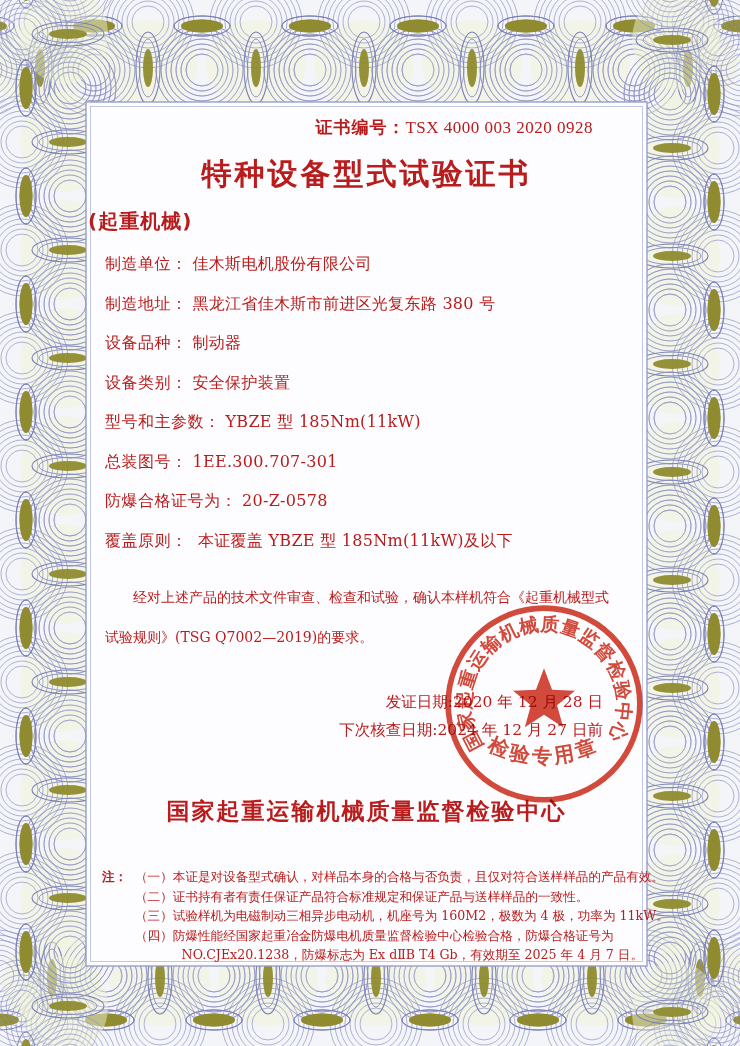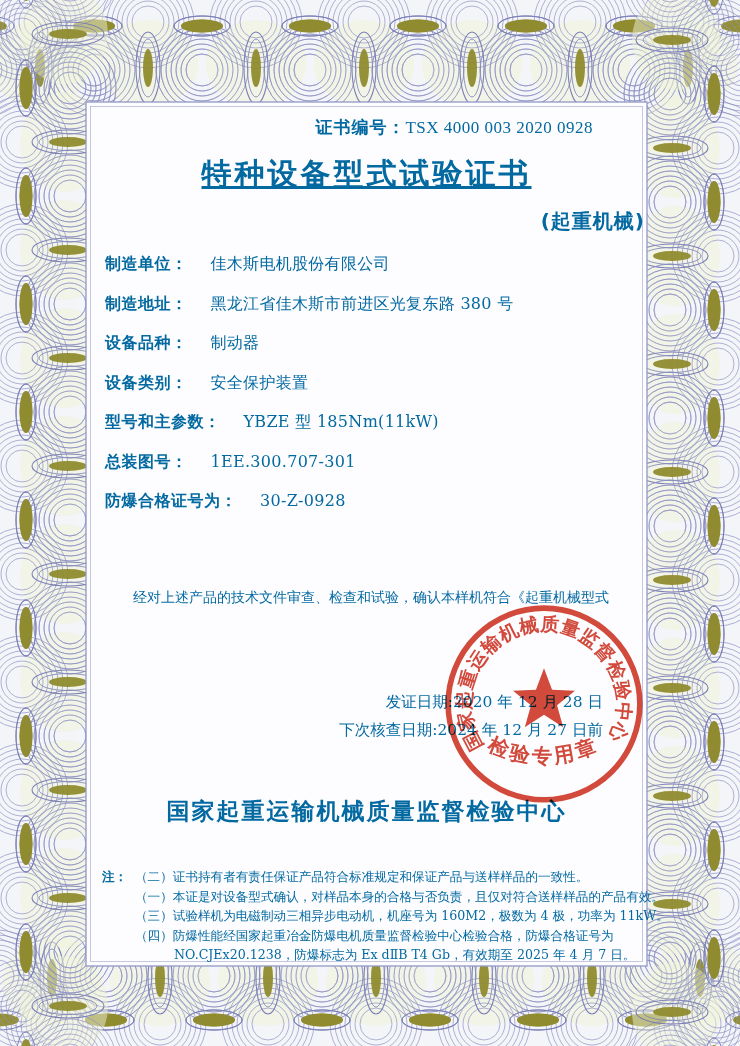--- a/index.html
+++ b/index.html
@@ -1,45 +1,45 @@
 <!DOCTYPE html>
 <html><head>
 <meta charset="utf-8">
 <style>
   html,body{margin:0;padding:0;background:#e8e8ec;}
   .page{position:relative;width:740px;height:1046px;margin:0 auto;overflow:hidden;
-        font-family:"DejaVu Serif","Liberation Serif",serif;color:#0369a1;background:#f4f5f9;}
+        font-family:"DejaVu Serif","Liberation Serif",serif;color:#b91c1c;background:#f4f5f9;}
   .bg{position:absolute;left:0;top:0;z-index:0;}
   .content{position:absolute;left:88px;top:104px;width:557px;height:862px;z-index:2;}
   .cert-no{position:absolute;top:12px;right:52px;font-size:17px;white-space:nowrap;}
   .cert-no .lbl{font-weight:600;letter-spacing:1px;}
   .cert-no .val{font-family:"Liberation Serif",serif;letter-spacing:.5px;}
   .title{position:absolute;top:50px;left:0;width:100%;text-align:center;
          font-family:"DejaVu Sans","Liberation Sans",sans-serif;font-weight:bold;
-         font-size:30px;letter-spacing:3px;text-decoration:underline;}
-  .subtitle{position:absolute;top:104px;left:0;width:100%;text-align:right;
+         font-size:30px;letter-spacing:3px;}
+  .subtitle{position:absolute;top:104px;left:0;width:100%;text-align:left;
             font-family:"DejaVu Sans","Liberation Sans",sans-serif;font-weight:bold;
             font-size:20px;letter-spacing:1px;}
   .fields{position:absolute;top:150px;left:17px;right:8px;}
   .field{height:39.5px;font-size:16px;white-space:nowrap;}
-  .field .lbl{font-weight:700;letter-spacing:.5px;}
-  .field .val{margin-left:23px;letter-spacing:.3px;}
+  .field .lbl{font-weight:400;letter-spacing:.5px;}
+  .field .val{margin-left:5px;letter-spacing:.3px;}
   .statement{position:absolute;top:473px;left:17px;right:10px;font-size:14px;line-height:40px;}
   .statement .l1{text-indent:2em;white-space:nowrap;}
   .statement .l2{white-space:nowrap;}
   .dates{position:absolute;top:585px;right:42px;text-align:right;font-size:15.5px;
          line-height:27.5px;white-space:nowrap;}
   .issuer{position:absolute;top:692px;left:0;width:100%;text-align:center;
           font-family:"DejaVu Sans","Liberation Sans",sans-serif;font-weight:bold;
           font-size:23px;letter-spacing:2px;}
   .notes{position:absolute;top:763px;left:14px;right:2px;font-size:12.6px;line-height:19.6px;}
   .notes .nlabel{position:absolute;left:0;top:0;font-weight:600;}
   .note-lines{margin-left:33px;}
   .note{white-space:nowrap;}
-  .note.cont{padding-left:3.1em;}
+  .note.cont{padding-left:3.1em;text-align:right;}
   .seal{position:absolute;left:440px;top:602px;width:208px;height:208px;z-index:3;
         mix-blend-mode:multiply;opacity:.92;}
 </style>
 </head>
 <body>
 
 <div class="page">
 
   <svg class="bg" width="740" height="1046" viewBox="0 0 740 1046" aria-hidden="true">
     <defs>
@@ -123,40 +123,44 @@
       <div class="field">
         <span class="lbl">设备类别：</span><span class="val">安全保护装置</span>
       </div>
       <div class="field">
         <span class="lbl">型号和主参数：</span><span class="val">YBZE 型 185Nm(11kW)</span>
       </div>
       <div class="field">
         <span class="lbl">总装图号：</span><span class="val">1EE.300.707-301</span>
       </div>
       <div class="field">
-        <span class="lbl">防爆合格证号为：</span><span class="val">30-Z-0928</span>
+        <span class="lbl">防爆合格证号为：</span><span class="val">20-Z-0578</span>
+      </div>
+      <div class="field">
+        <span class="lbl">覆盖原则：</span><span class="val"> 本证覆盖 YBZE 型 185Nm(11kW)及以下</span>
       </div>
     </div>
 
     <div class="statement">
       <div class="l1">经对上述产品的技术文件审查、检查和试验，确认本样机符合《起重机械型式</div>
+      <div class="l2">试验规则》(TSG Q7002—2019)的要求。</div>
     </div>
 
     <div class="dates">
       <div>发证日期:2020 年 12 月 28 日</div>
       <div>下次核查日期:2024 年 12 月 27 日前</div>
     </div>
 
     <div class="issuer">国家起重运输机械质量监督检验中心</div>
 
     <div class="notes">
       <span class="nlabel">注：</span>
       <div class="note-lines">
+        <div class="note">（一）本证是对设备型式确认，对样品本身的合格与否负责，且仅对符合送样样品的产品有效。</div>
         <div class="note">（二）证书持有者有责任保证产品符合标准规定和保证产品与送样样品的一致性。</div>
-        <div class="note">（一）本证是对设备型式确认，对样品本身的合格与否负责，且仅对符合送样样品的产品有效。</div>
         <div class="note">（三）试验样机为电磁制动三相异步电动机，机座号为 160M2，极数为 4 极，功率为 11kW。</div>
         <div class="note">（四）防爆性能经国家起重冶金防爆电机质量监督检验中心检验合格，防爆合格证号为</div>
         <div class="note cont">NO.CJEx20.1238，防爆标志为 Ex dⅡB T4 Gb，有效期至 2025 年 4 月 7 日。</div>
       </div>
     </div>
   </div>
 
   <svg class="seal" viewBox="0 0 204 204">
     <defs>
       <path id="sealArcTop" d="M 43 141.3 A 72 72 0 1 1 161 141.3" fill="none"></path>

